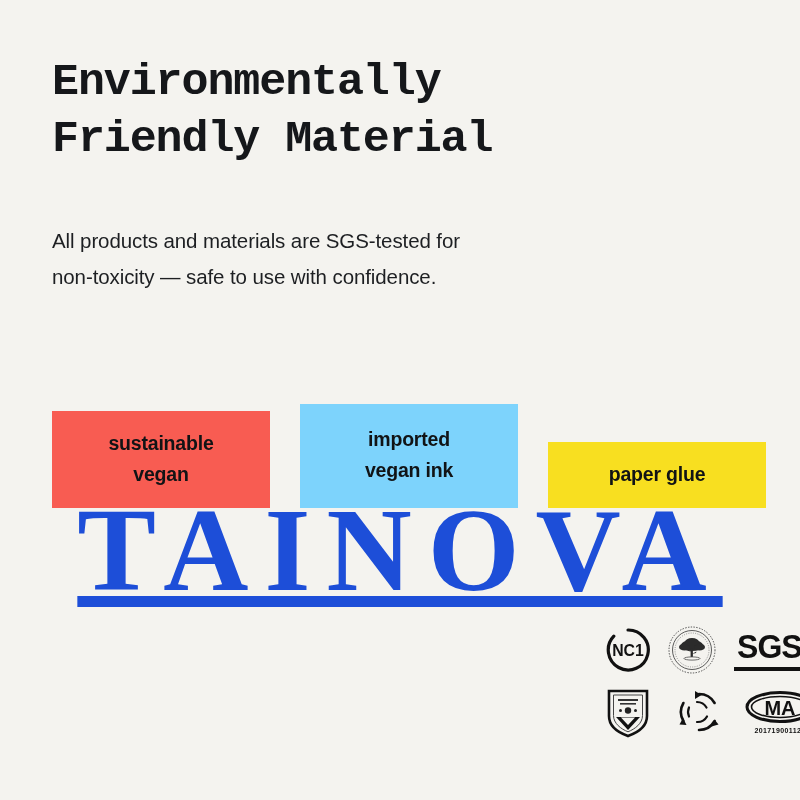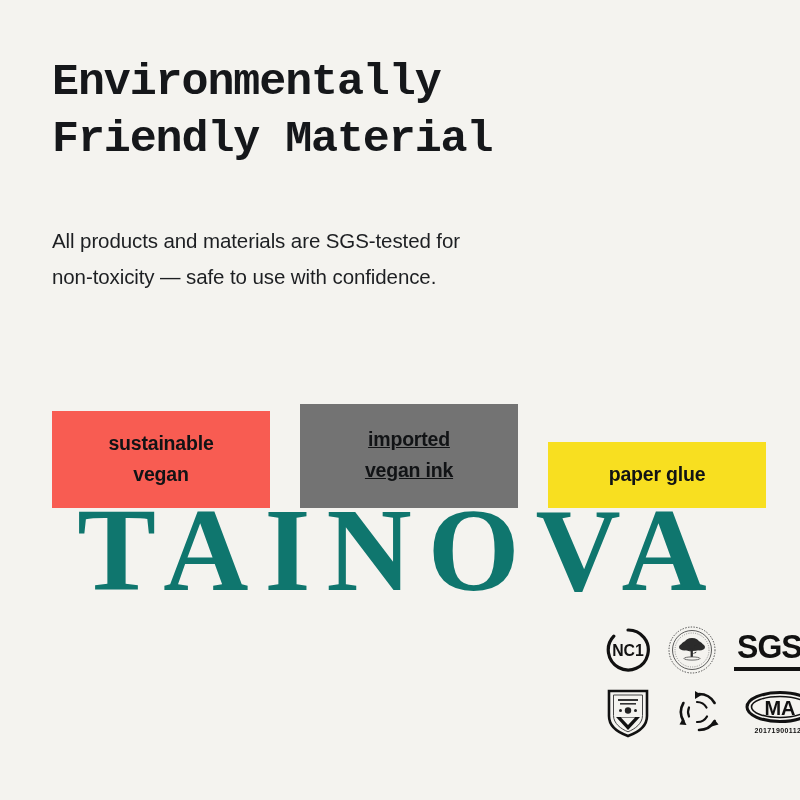--- a/index.html
+++ b/index.html
@@ -149,21 +149,21 @@
     font-size: 7px;
     font-weight: 700;
     letter-spacing: 0.4px;
     color: #111;
     margin-top: 3px;
   }
 </style>
 </head>
 <body style="background: rgb(244, 243, 239);">
 
-<div class="watermark" style="color: #0f766e;">TAINOVA</div>
+<div class="watermark" style="color: #1d4ed8; text-decoration: underline;">TAINOVA</div>
 
 <div class="content">
 
   <h1 class="headline">
     <span class="headline-line">Environmentally</span>
     <span class="headline-line">Friendly Material</span>
   </h1>
 
   <p class="subcopy">
     <span class="subcopy-line">All products and materials are SGS-tested for</span>
@@ -172,21 +172,21 @@
 
 </div>
 
 <div class="chips">
 
   <div class="chip" id="chip0" style="background: rgb(248, 92, 82);">
     <span class="chip-line">sustainable</span>
     <span class="chip-line">vegan</span>
   </div>
 
-  <div class="chip chip--tall" id="chip1" style="background: #737373; text-decoration: underline;">
+  <div class="chip chip--tall" id="chip1" style="background: #7dd3fc;">
     <span class="chip-line">imported</span>
     <span class="chip-line">vegan ink</span>
   </div>
 
   <div class="chip" id="chip2" style="background: rgb(248, 223, 32);">
     <span class="chip-line">paper glue</span>
   </div>
 
 </div>
 

